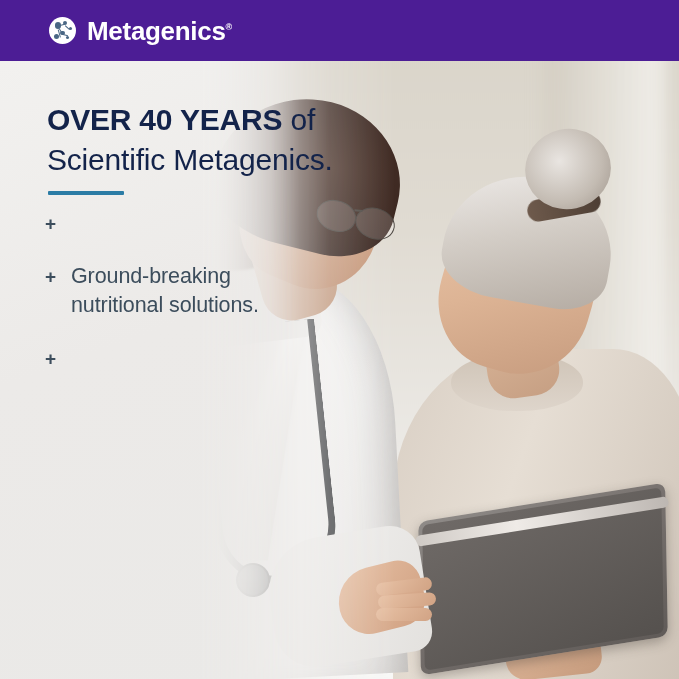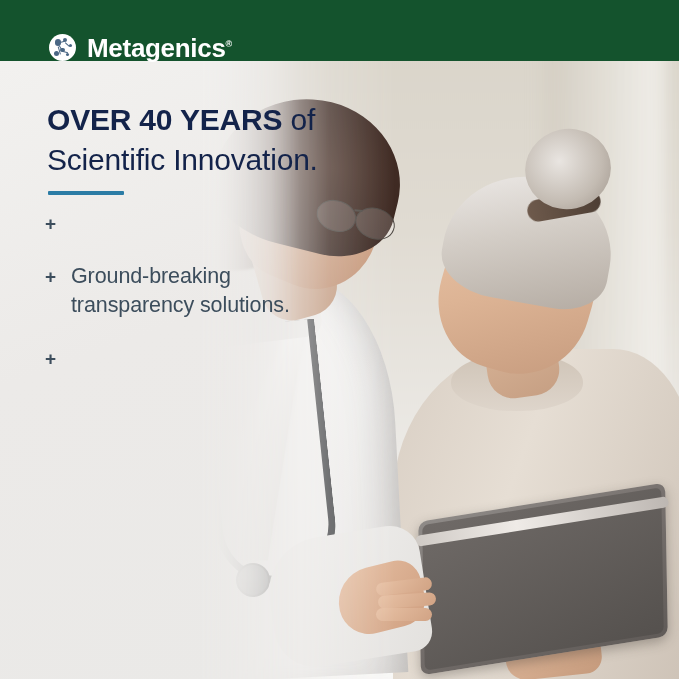--- a/index.html
+++ b/index.html
@@ -20,24 +20,24 @@
     background: #eeecea;
   }
 
   
   .header-bar {
     position: absolute;
     left: 0;
     top: 0;
     width: 679px;
     height: 61px;
-    background: #14532d;
+    background: #4c1d95;
     z-index: 40;
     display: flex;
-    align-items: flex-end;
+    align-items: center;
   }
   .brand-lockup {
     display: flex;
     align-items: center;
     margin-left: 49px;
   }
   .brand-mark {
     position: relative;
     width: 27px;
     height: 27px;
@@ -562,34 +562,34 @@
         <span class="dot d6"></span>
       </span>
       <span class="brand-word"><span>Metagenics</span><span class="brand-reg">®</span></span>
     </div>
   </div>
 
   <div class="content">
 
     <div class="headline">
       <span class="hl-strong">OVER 40 YEARS</span><span class="hl-light"> of</span>
-      <span class="hl-line2">Scientific Innovation.</span>
+      <span class="hl-line2">Scientific Metagenics.</span>
     </div>
 
     <div class="rule"></div>
 
     <div class="bullets">
 
       <div class="bullet">
         <span class="bullet-mark">+</span>
       </div>
 
       <div class="bullet">
         <span class="bullet-mark">+</span>
-        <span class="bullet-text">Ground-breaking transparency solutions.</span>
+        <span class="bullet-text">Ground-breaking nutritional solutions.</span>
       </div>
 
       <div class="bullet">
         <span class="bullet-mark">+</span>
       </div>
 
     </div>
   </div>
 
 </div>

